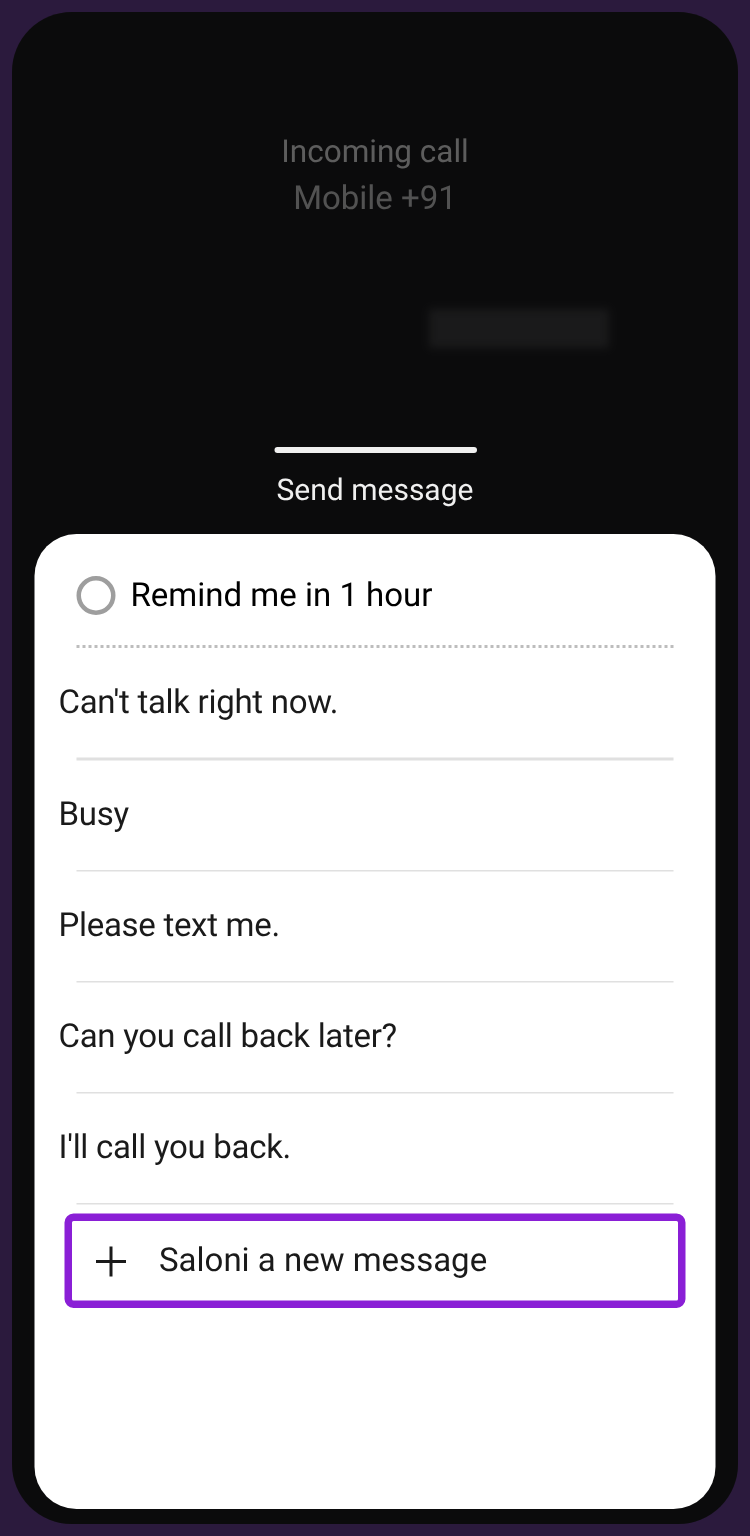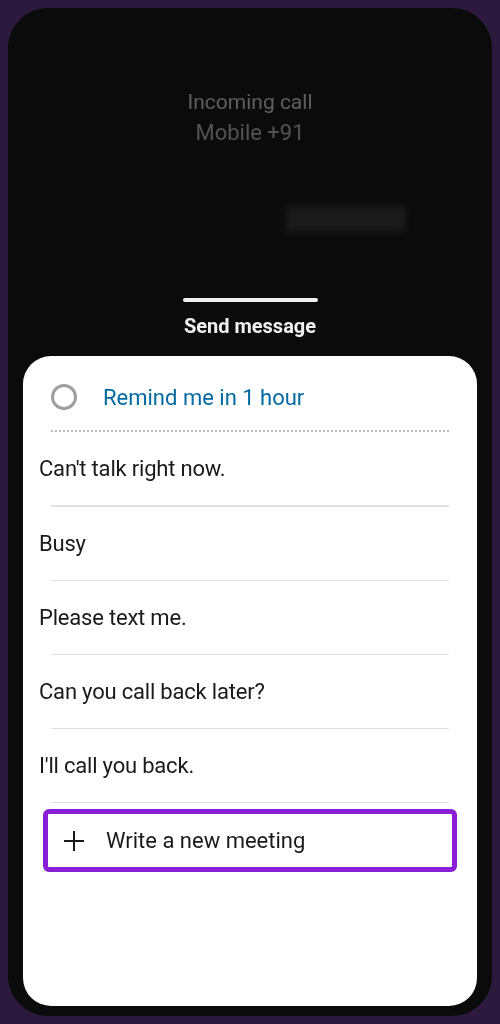--- a/index.html
+++ b/index.html
@@ -67,21 +67,21 @@
     .sheet-handle {
       width: 135px;
       height: 4px;
       background: #f0f0f0;
       border-radius: 2px;
     }
     .sheet-title {
       margin-top: 12px;
       color: #f0f0f0;
       font-size: 20px;
-      font-weight: 700;
+      font-weight: 400;
     }
     .sheet {
       position: absolute;
       left: 15px;
       right: 15px;
       bottom: 10px;
       top: 348px;
       background: #ffffff;
       border-radius: 28px;
       z-index: 4;
@@ -95,23 +95,23 @@
       padding: 20px 28px 16px 28px;
     }
     .radio {
       width: 26px;
       height: 26px;
       border: 3px solid #9e9e9e;
       border-radius: 50%;
       flex-shrink: 0;
     }
     .reminder-label {
-      margin-left: 26px;
-      font-size: 22px;
-      color: #0369a1;
+      margin-left: 10px;
+      font-size: 22px;
+      color: #000000;
     }
     .dotted-divider {
       margin: 4px 28px 0 28px;
       border-top: 2px dotted #bdbdbd;
     }
     .quick-reply {
       padding: 24px 16px;
       font-size: 22px;
       color: #1a1a1a;
       letter-spacing: -0.2px;
@@ -199,17 +199,17 @@
     <div class="solid-divider"></div>
 
     <div class="quick-reply">Can you call back later?</div>
     <div class="solid-divider"></div>
 
     <div class="quick-reply">I'll call you back.</div>
     <div class="solid-divider"></div>
 
     <div class="new-message-wrap">
       <span class="plus-icon"></span>
-      <span class="new-message-label">Write a new meeting</span>
+      <span class="new-message-label">Saloni a new message</span>
     </div>
 
   </div>
 </div>
 
 </body></html>

